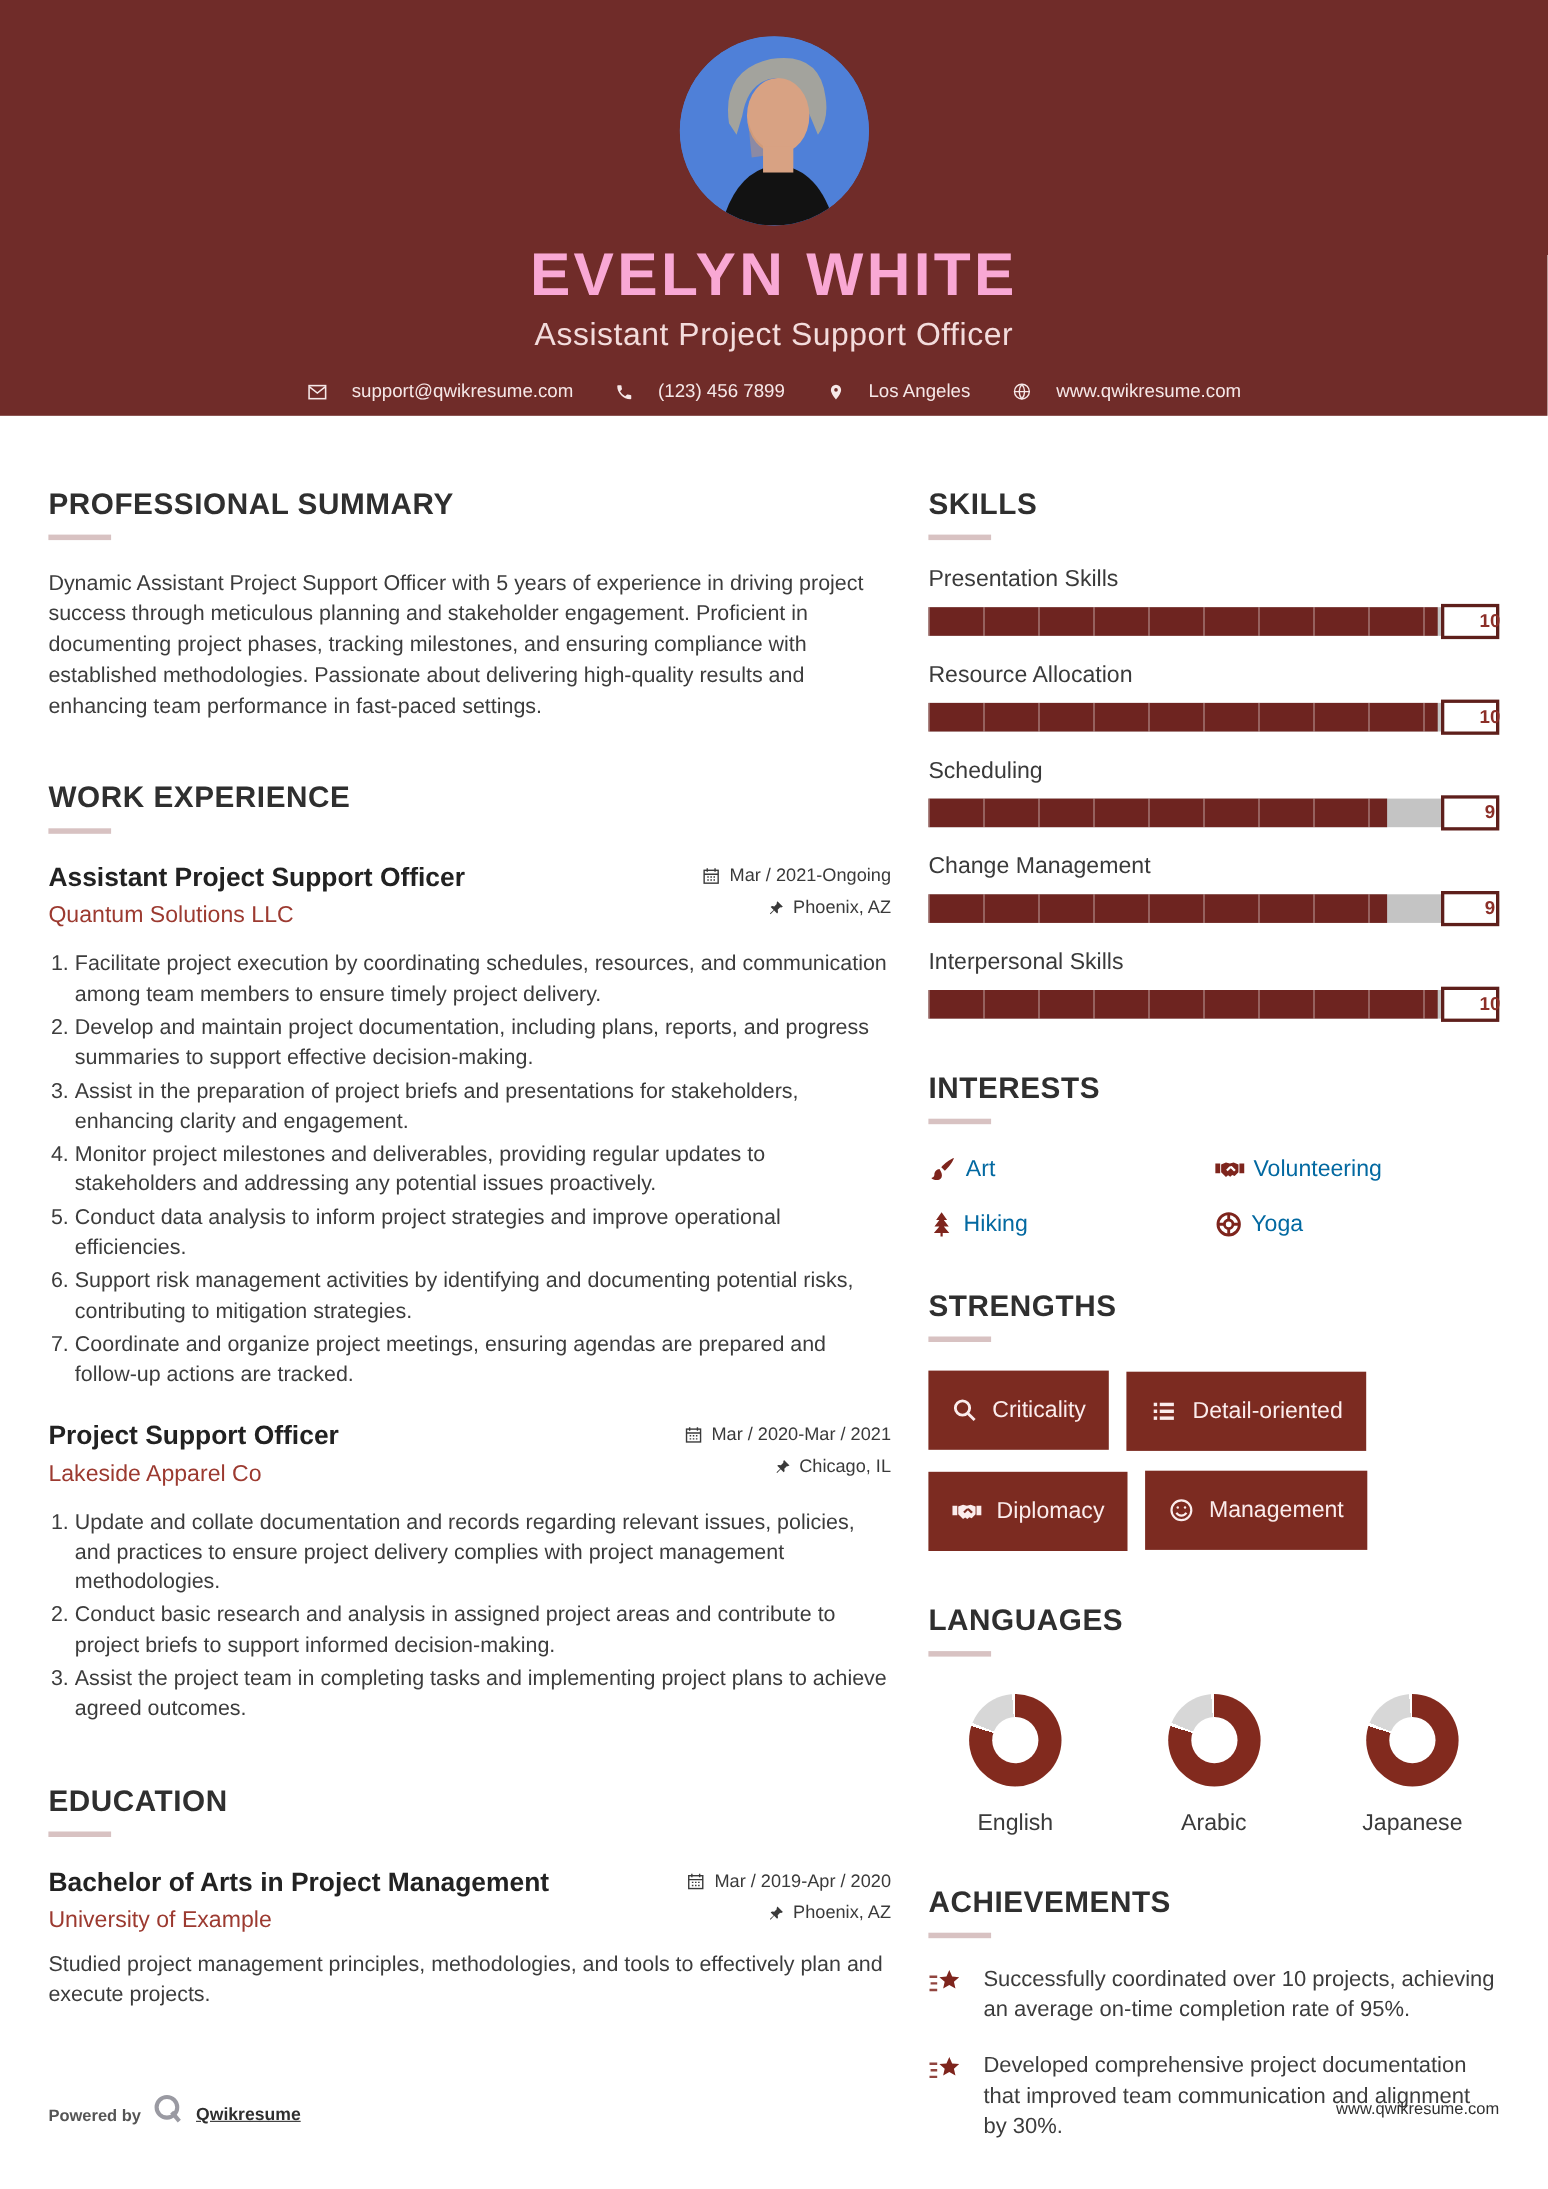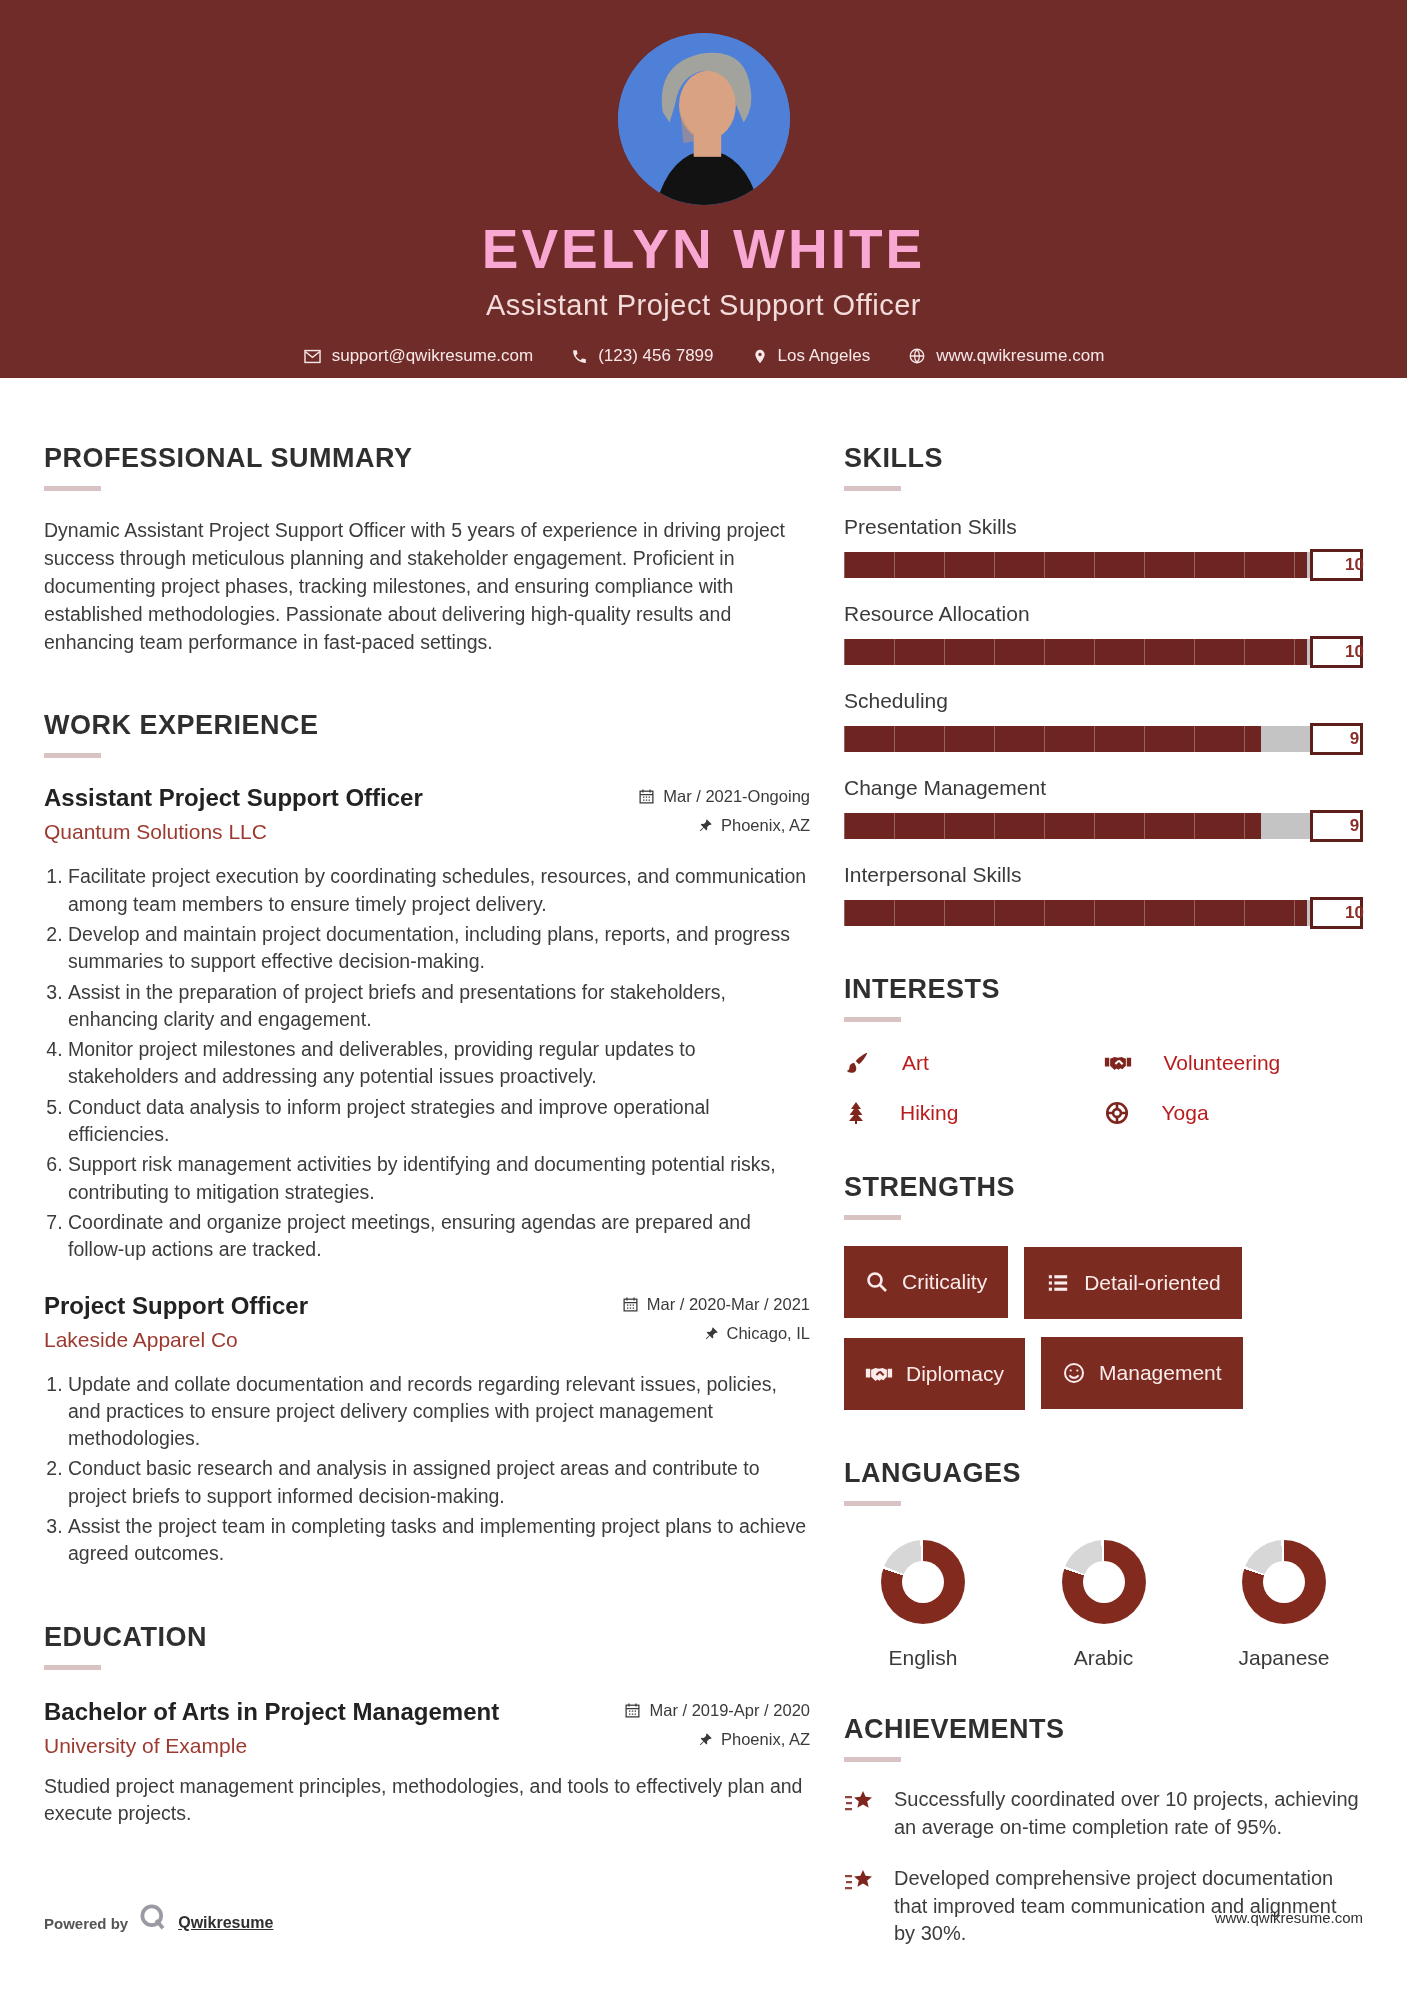--- a/index.html
+++ b/index.html
@@ -13,21 +13,21 @@
     width:1407px; height:1990px; position:relative; overflow:hidden;
     font-family:"Liberation Sans", sans-serif; color:var(--body-text);
   }
   
   .header{ background:var(--header-bg); height:378px; text-align:center; padding-top:33px; }
   .photo{ width:172px; height:172px; border-radius:50%; background:var(--photo-bg); margin:0 auto; overflow:hidden; }
   .photo svg{ display:block; width:100%; height:100%; }
   .name{ margin-top:12px; font-size:55px; font-weight:800; letter-spacing:3px; color:#f9a8d4; }
   .job-title-header{ margin-top:8px; font-size:29px; font-weight:500; color:#f3dcdc; letter-spacing:.5px; }
   .contact-row{ margin-top:24px; display:flex; justify-content:center; align-items:center; gap:14px; font-size:17px; color:#f6e8e8; }
-  .contact-item{ display:flex; align-items:center; gap:10px; padding:0 12px;text-align:right; }
+  .contact-item{ display:flex; align-items:center; gap:22px; padding:0 12px;text-align:right; }
   .icon{ display:inline-flex; align-items:center; justify-content:center; line-height:0; }
   
   .main{ display:flex; padding:0 44px; }
   .left-col{ width:766px; flex:0 0 766px; margin-right:34px; }
   .right-col{ flex:1; min-width:0; }
   .section{ margin-top:54px; }
   .section:first-child{ margin-top:65px; }
   .sec-heading{ font-size:27px; font-weight:800; color:var(--heading-text); letter-spacing:.5px; }
   .sec-rule{ width:57px; height:5px; background:var(--heading-rule); margin-top:12px; }
   .sec-body{ margin-top:26px; }
@@ -48,21 +48,21 @@
   .skill-label{ font-size:21px; color:#3a3a3a; margin-bottom:13px; }
   .skill-bar{ position:relative; height:26px; }
   .bar-track{ position:absolute; inset:0; background:var(--bar-gray); }
   .bar-fill{ position:absolute; left:0; top:0; bottom:0; background:var(--bar-fill);
     background-image:repeating-linear-gradient(90deg, rgba(255,255,255,.28) 0 1px, transparent 1px 50px); }
   .score-box{ position:absolute; right:0; top:50%; transform:translateY(-50%); width:53px; height:32px;
     background:#fff; border:3px solid #5e1f1b; color:var(--accent-red); font-size:17px; font-weight:700;
     display:flex; align-items:center; justify-content:center;padding-left:36px; }
   
   .interest-grid{ display:grid; grid-template-columns:1fr 1fr; row-gap:24px; margin-top:28px; }
-  .interest-item{ display:flex; align-items:center; gap:32px; font-size:21px; color:#b91c1c; }
+  .interest-item{ display:flex; align-items:center; gap:8px; font-size:21px; color:#0369a1; }
   .interest-item .icon{ color:#7e251d; }
   
   .strengths-wrap{ margin-top:26px; }
   .strength-btn{ display:inline-flex; align-items:center; gap:13px; background:var(--button-bg);
     color:#fbecec; font-size:21px; padding:24px 21px; margin:0 16px 18px 0; }
   .strength-btn .icon{ color:#fbecec; }
   
   .lang-row{ display:flex; justify-content:space-between; margin-top:34px; padding:0 4px; }
   .lang-item{ width:150px; text-align:center; }
   .donut{ width:84px; height:84px; border-radius:50%; margin:0 auto; position:relative; }

